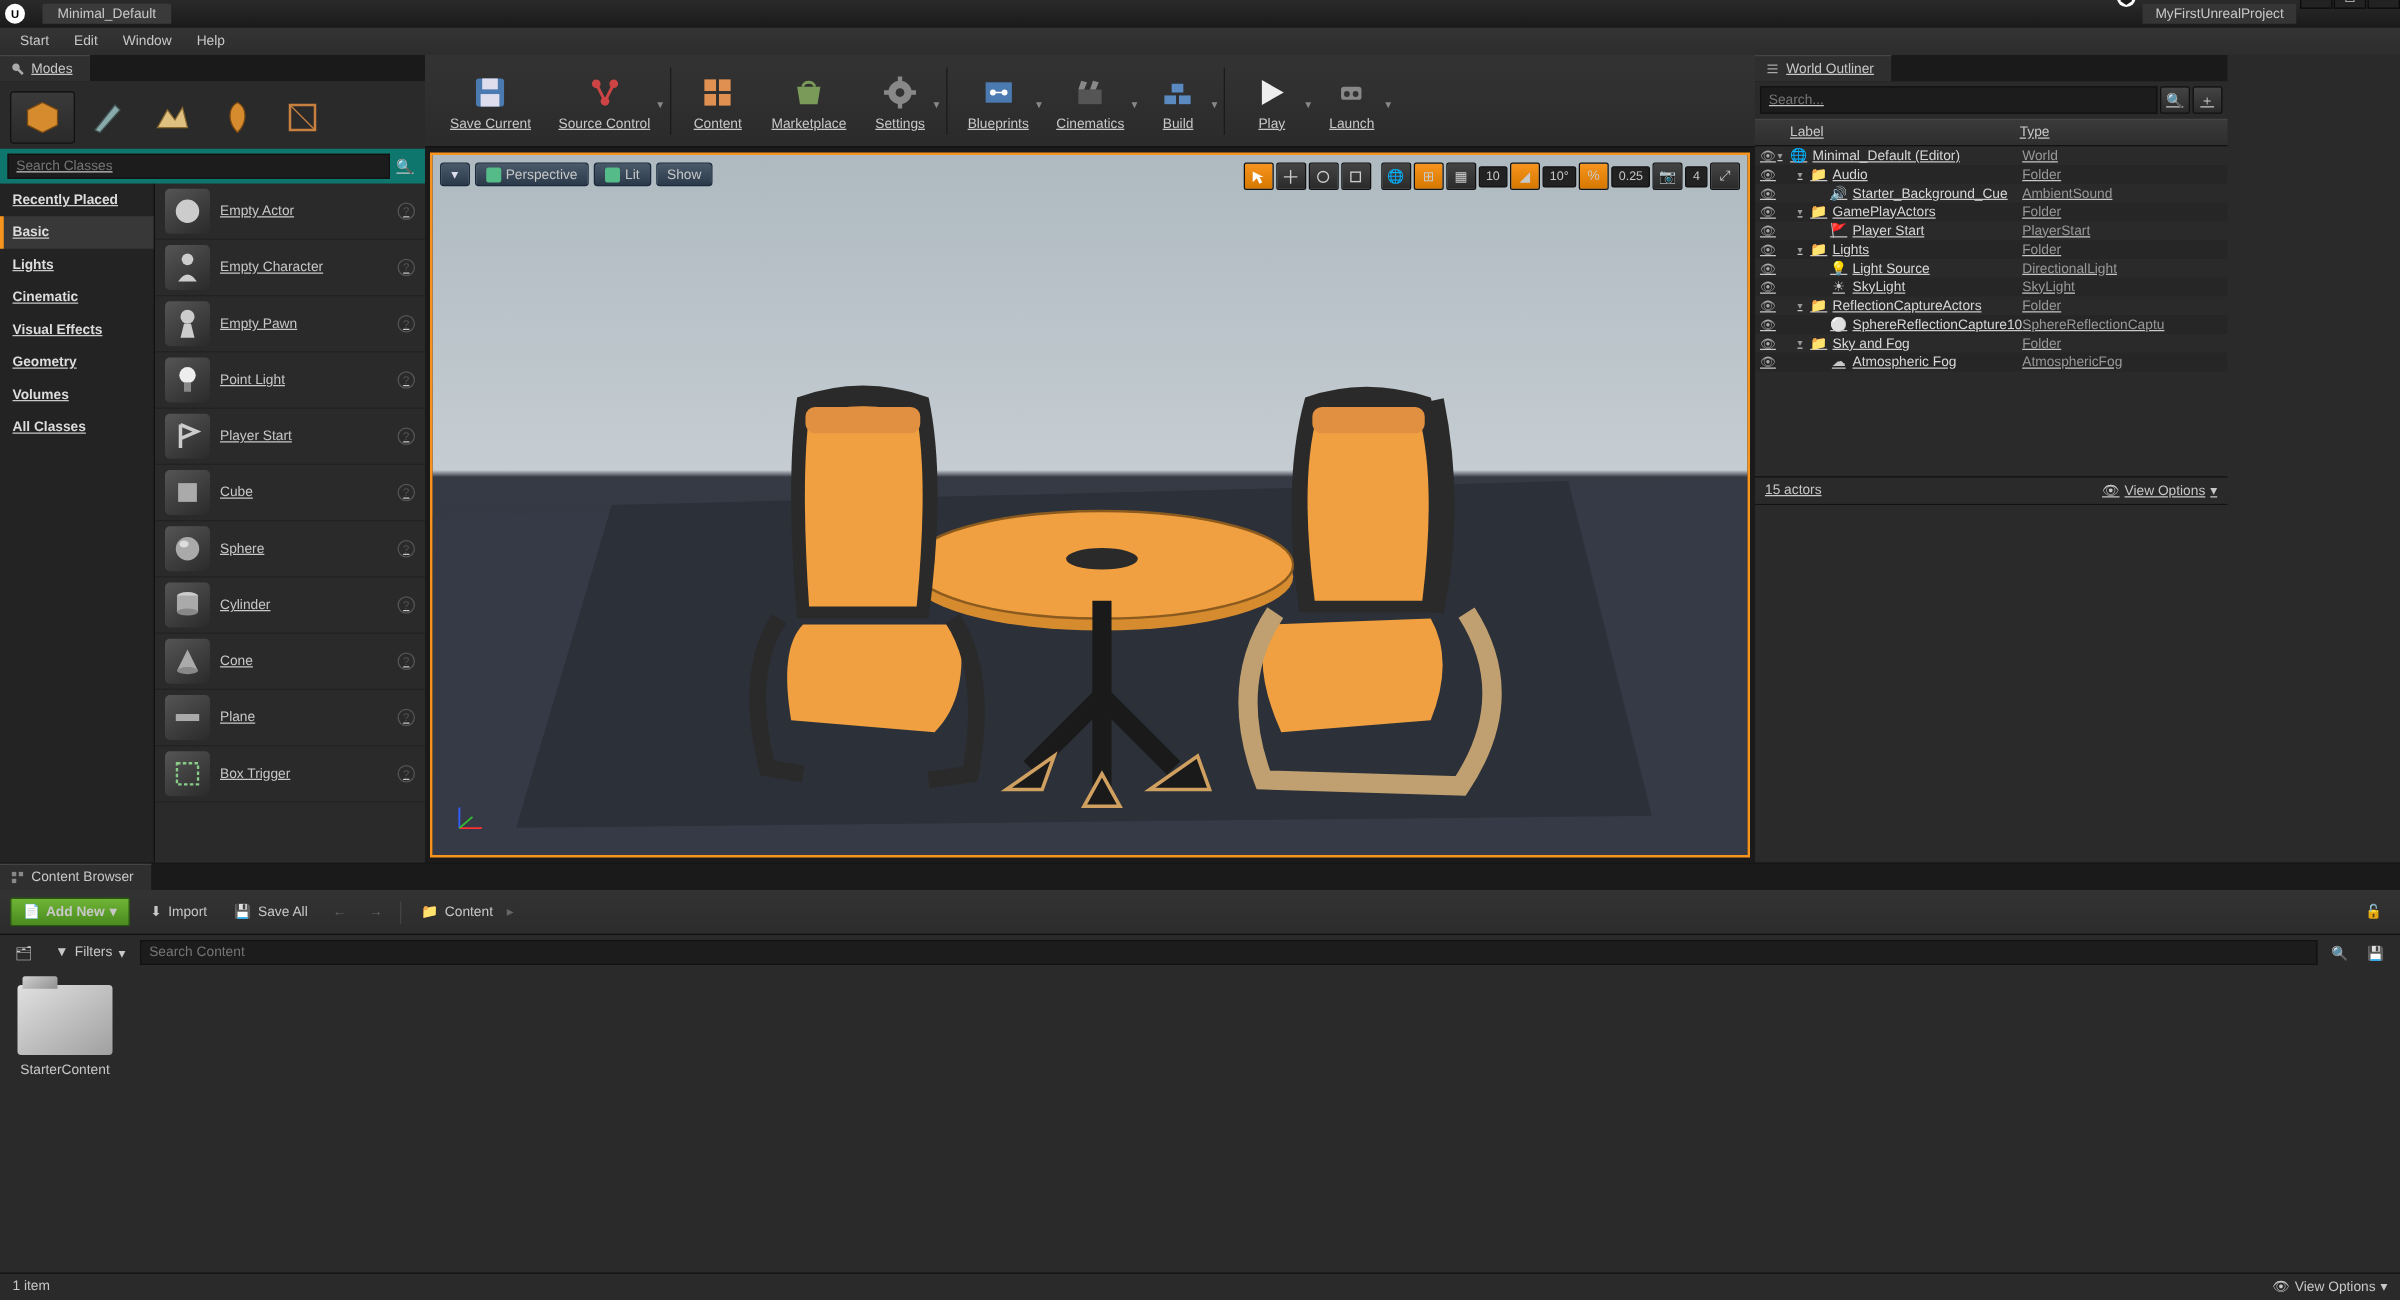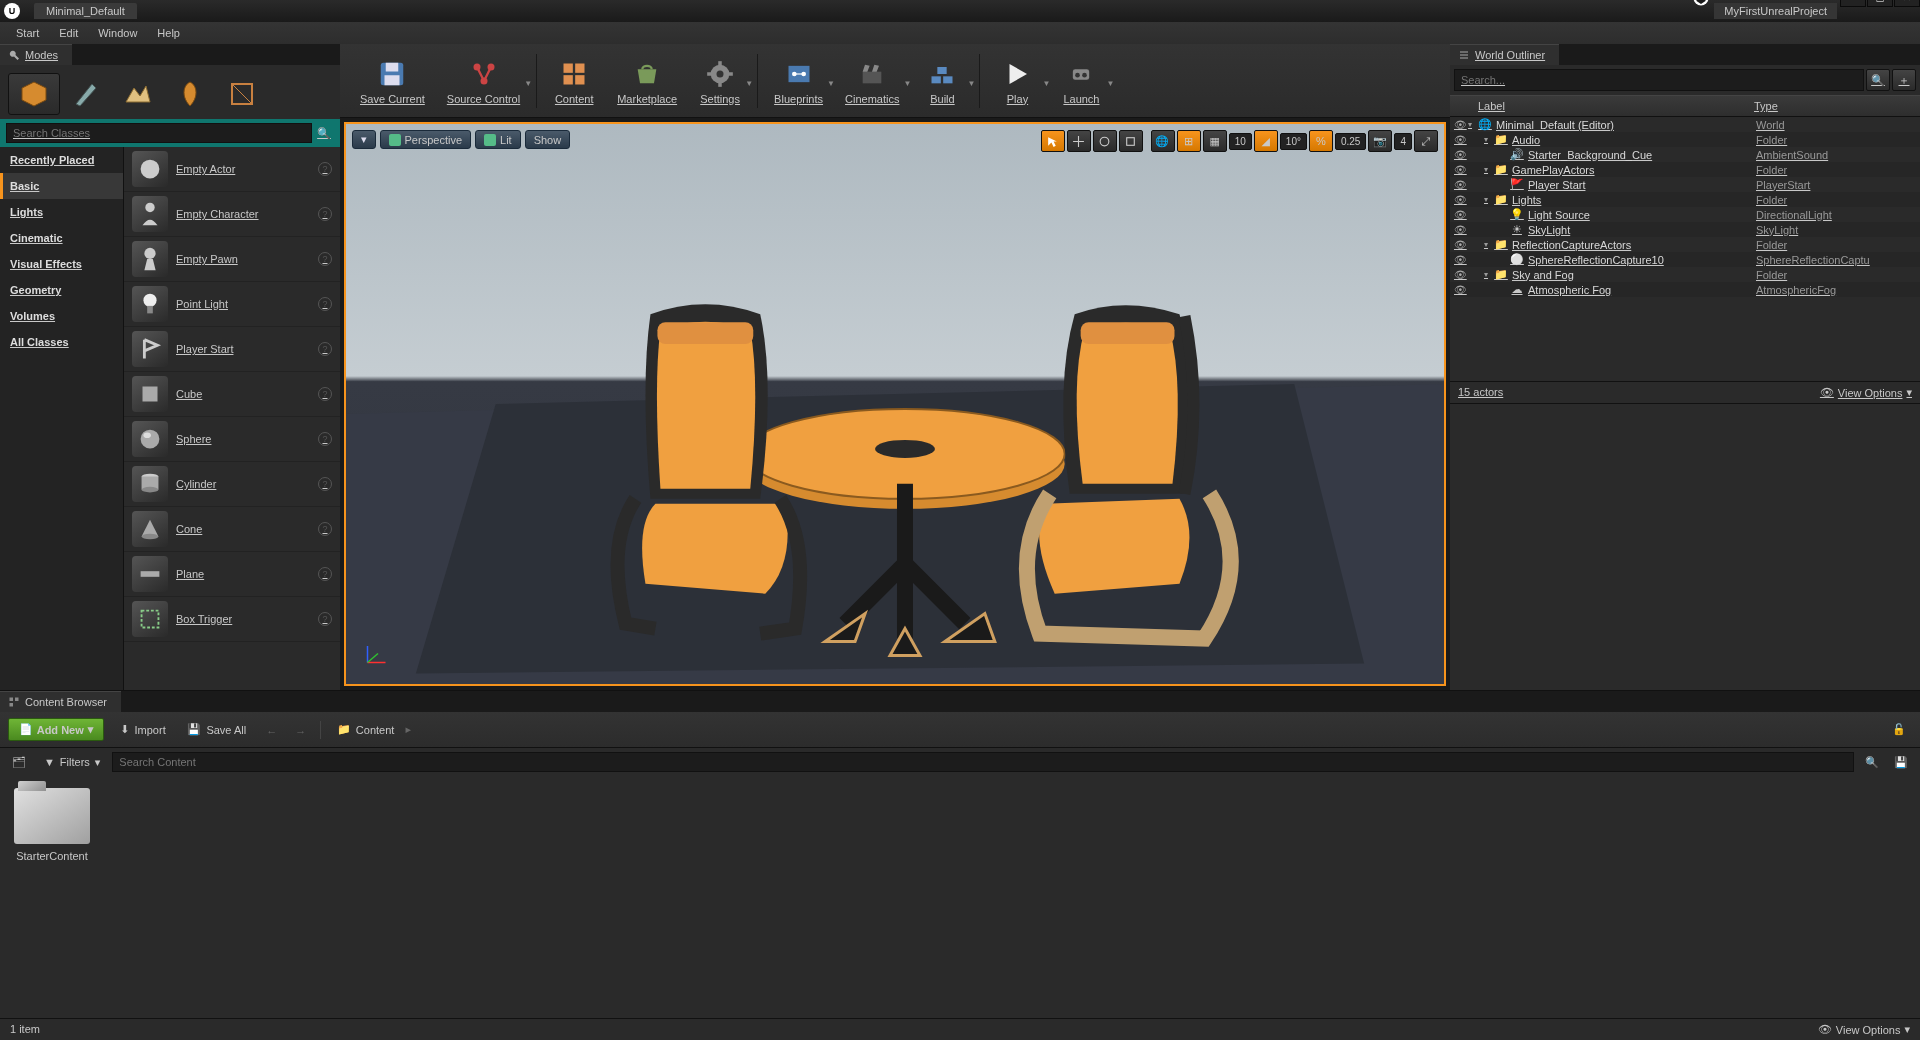--- a/index.html
+++ b/index.html
@@ -42,21 +42,21 @@
 .viewport-wrap { flex:1; padding:4px; min-height:0;}
 .viewport { width:100%; height:100%; border:2px solid #f7941d; position:relative; background:linear-gradient(180deg,#aeb9c0 0%,#c5cdd2 45%,#363a44 46%,#30343d 100%); overflow:hidden;}
 .vp-toolbar-left { position:absolute; top:6px; left:6px; display:flex; gap:4px; z-index:5;}
 .vp-pill { background:linear-gradient(#4a5a6a,#2a3a4a); border:1px solid #1a2a3a; border-radius:3px; padding:2px 8px; display:flex; align-items:center; gap:4px; cursor:pointer; color:#dde;}
 .vp-pill .chk { width:12px;height:12px;background:#5b8; border-radius:2px;}
 .vp-toolbar-right { position:absolute; top:6px; right:6px; display:flex; gap:2px; z-index:5; align-items:center;}
 .vp-icon-btn { width:24px;height:22px; background:linear-gradient(#444,#2a2a2a); border:1px solid #111; border-radius:2px; display:flex;align-items:center;justify-content:center;cursor:pointer;}
 .vp-icon-btn.orange { background:linear-gradient(#f7941d,#d67800);}
 .vp-num { background:#222;border:1px solid #111;padding:2px 5px;border-radius:2px;font-size:10px;}
 .gizmo { position:absolute; bottom:14px; left:14px; width:30px;height:30px;}
-.right-col { width:470px; display:flex; flex-direction:column; background:#2a2a2a;}
+.right-col { width:516px; display:flex; background:#2a2a2a;}
 .outliner { height:360px; display:flex; flex-direction:column; border-bottom:1px solid #111;}
 .outliner-search { display:flex; padding:4px; gap:2px;}
 .outliner-search input{ flex:1; background:#1c1c1c;border:1px solid #111;padding:3px 6px;color:#888;}
 .outliner-head { display:flex; background:linear-gradient(#3a3a3a,#2e2e2e); border-top:1px solid #444; border-bottom:1px solid #111; padding:4px 6px;}
 .outliner-head .c1{width:16px;} .outliner-head .c2{flex:1;padding-left:6px;} .outliner-head .c3{width:160px;}
 .outliner-tree { flex:1; overflow-y:auto; font-size:11px;}
 .outliner-tree::-webkit-scrollbar{width:10px;} .outliner-tree::-webkit-scrollbar-thumb{background:#4a4a4a;border-radius:5px;}
 .tree-row { display:flex; align-items:center; padding:1px 4px; cursor:pointer;}
 .tree-row:nth-child(even){background:#262626;}
 .tree-row .eye{width:14px;font-size:10px;color:#aaa;}

